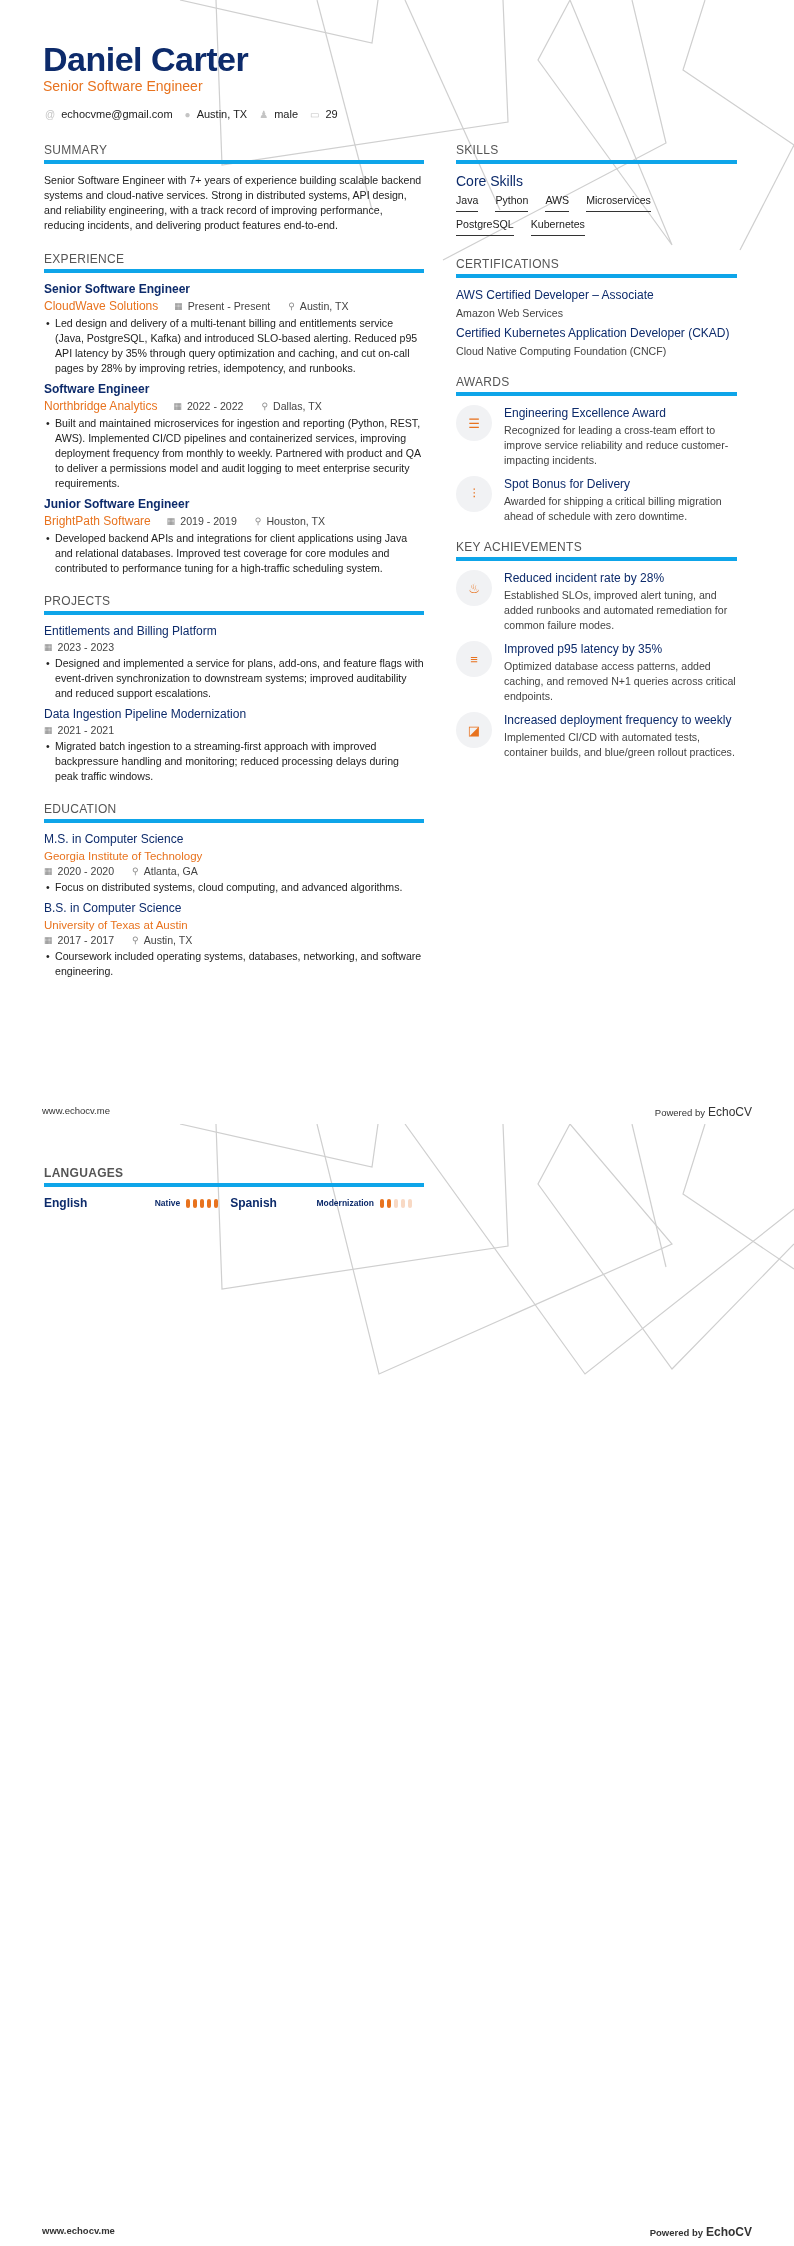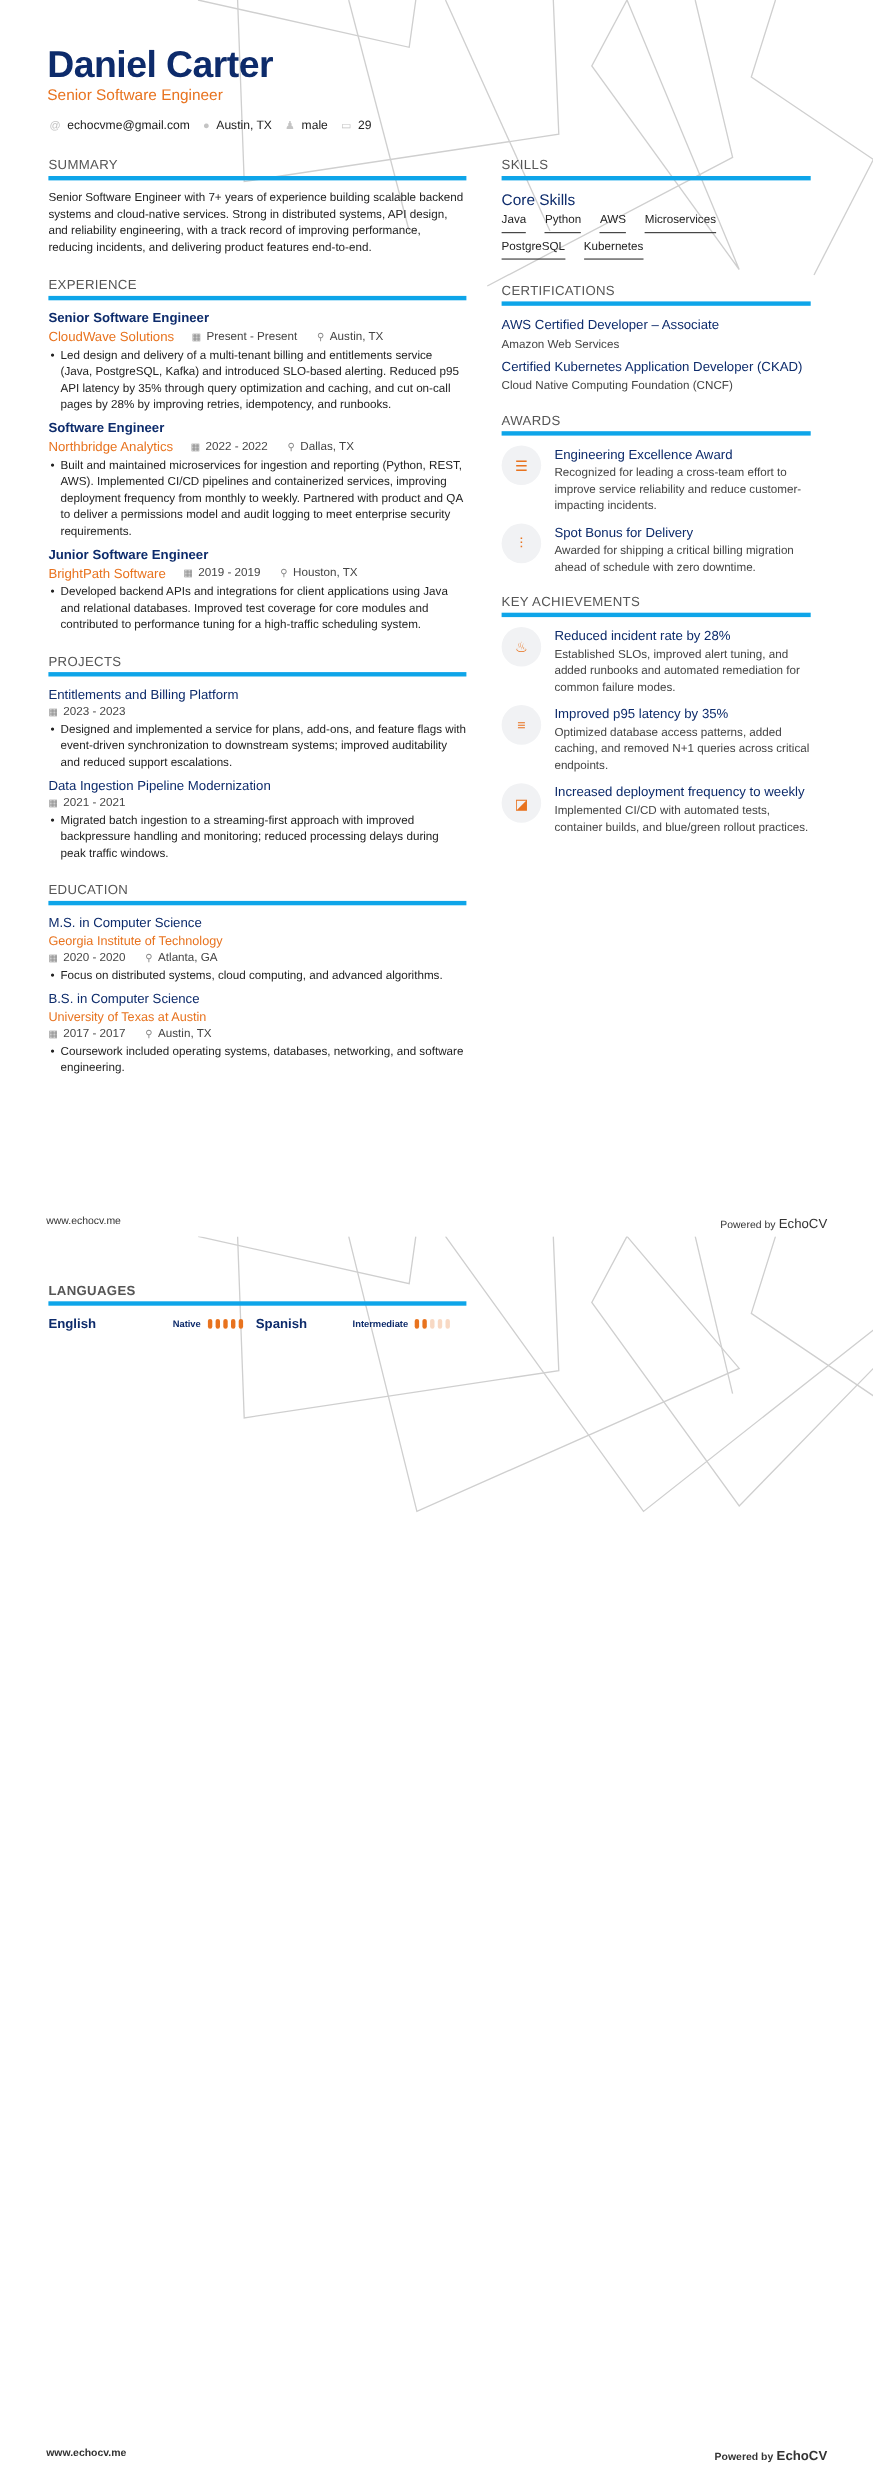--- a/index.html
+++ b/index.html
@@ -327,21 +327,21 @@
       <span class="lang-name">English</span>
       <span class="lang-level">Native</span>
       <span class="dots">
           <span></span>
           <span></span>
           <span></span>
           <span></span>
           <span></span>
         </span>
       <span class="lang-name" style="width:88px;">Spanish</span>
-      <span class="lang-level">Intermediate</span>
+      <span class="lang-level">Modernization</span>
       <span class="dots">
           <span></span>
           <span></span>
           <span class="off"></span>
           <span class="off"></span>
           <span class="off"></span>
         </span>
     </div>
   </section>
 

